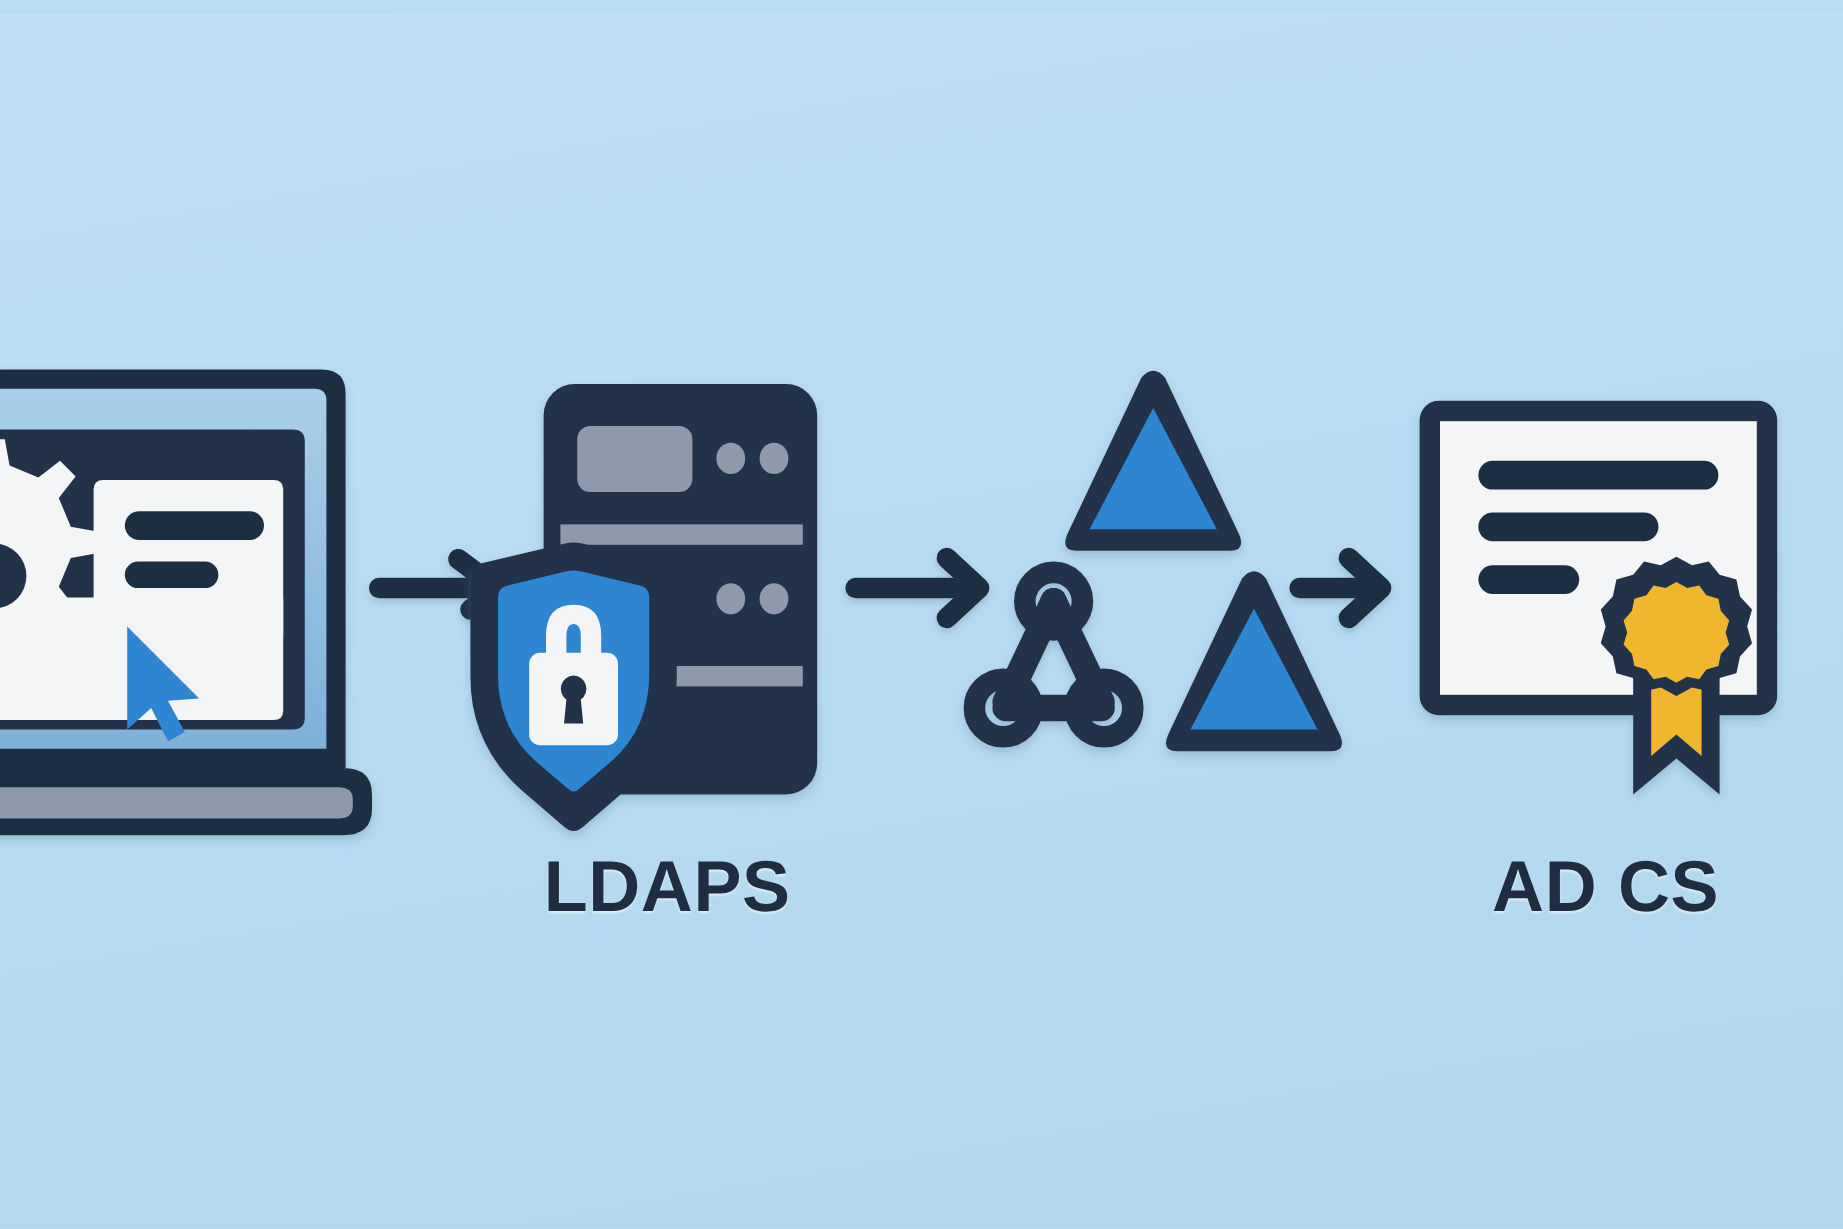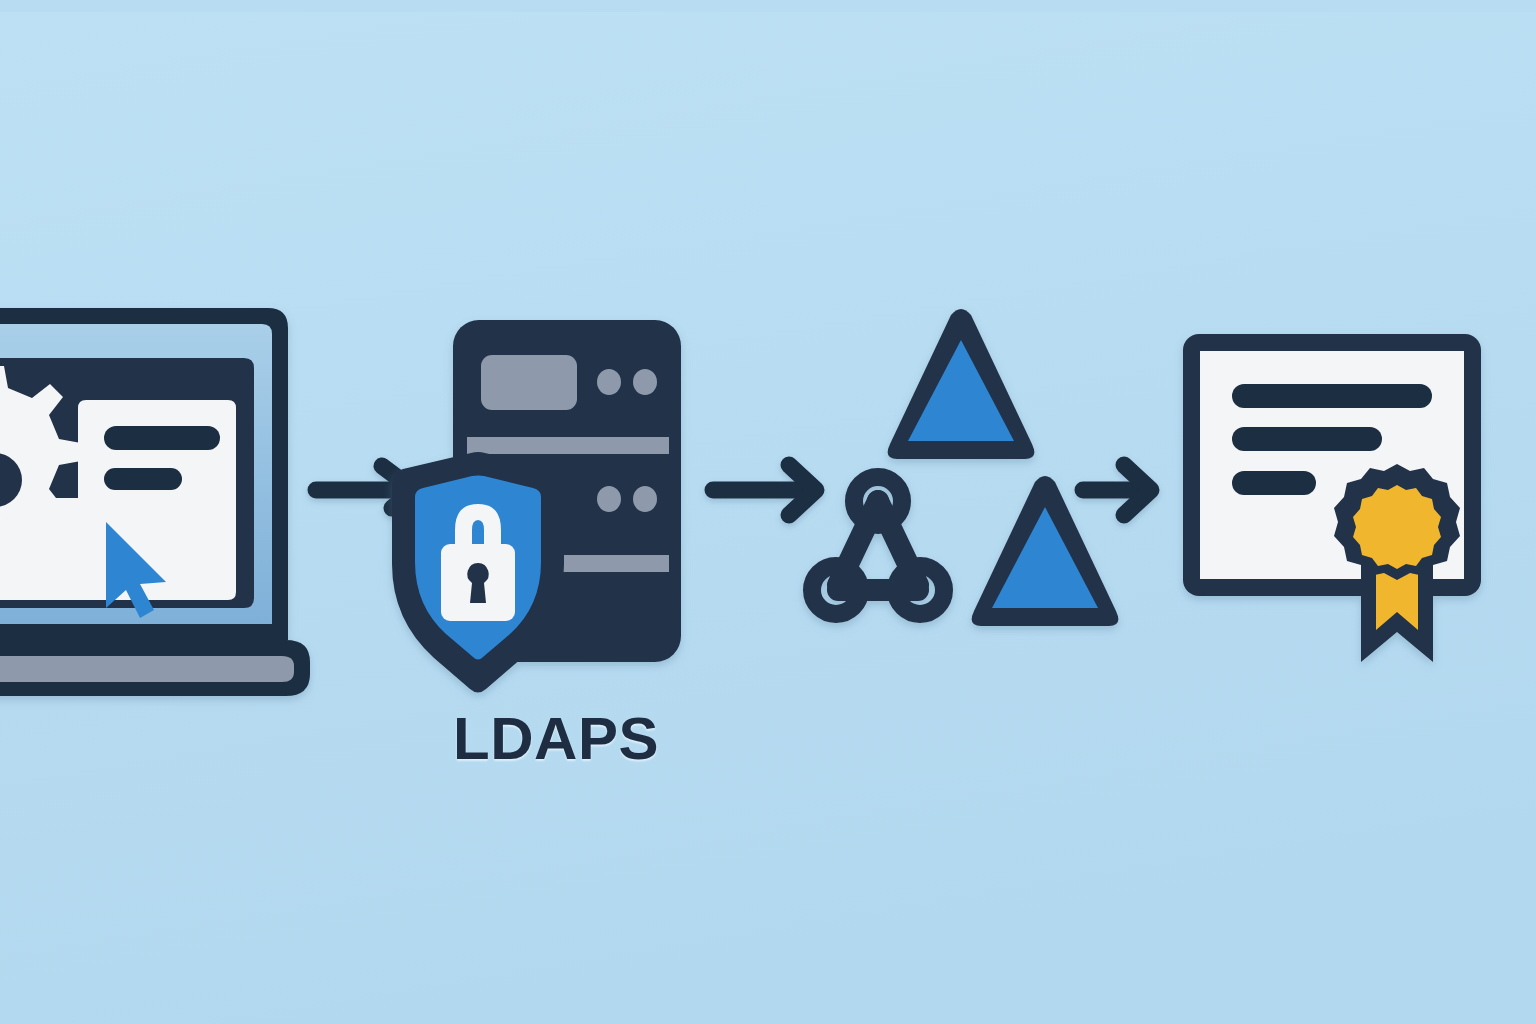--- a/index.html
+++ b/index.html
@@ -211,15 +211,16 @@
         <path d="M 1397 452
                  l 13 7 l 14 -3 l 9 11 l 14 4 l 3 14 l 10 11 l -4 14 l 4 14 l -10 11 l -3 14 l -14 4 l -9 11 l -14 -3 l -13 7 l -13 -7 l -14 3 l -9 -11 l -14 -4 l -3 -14 l -10 -11 l 4 -14 l -4 -14 l 10 -11 l 3 -14 l 14 -4 l 9 -11 l 14 3 Z" fill="#22314a"></path>
         <path d="M 1397 473
                  l 9 5 l 10 -2 l 6 8 l 10 3 l 2 10 l 7 8 l -3 10 l 3 10 l -7 8 l -2 10 l -10 3 l -6 8 l -10 -2 l -9 5 l -9 -5 l -10 2 l -6 -8 l -10 -3 l -2 -10 l -7 -8 l 3 -10 l -3 -10 l 7 -8 l 2 -10 l 10 -3 l 6 -8 l 10 2 Z" fill="#f0b72e"></path>
       </g>
     </g>
   </svg>
 
   <div class="label-layer">
     <div class="node-label lbl-ldaps">LDAPS</div>
+    <div class="node-label lbl-adcs">AD CS</div>
   </div>
 
 </div>
 
 </body></html>

